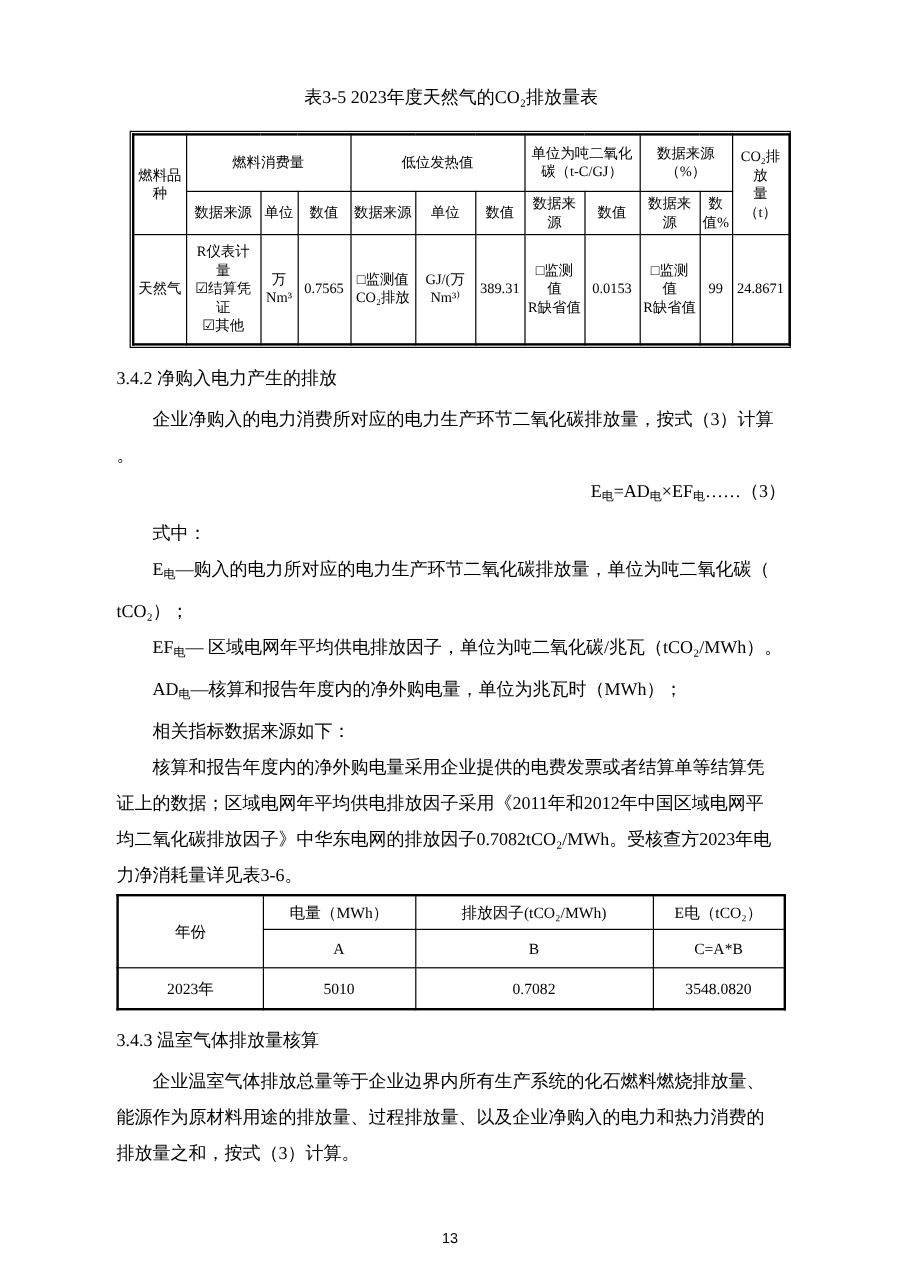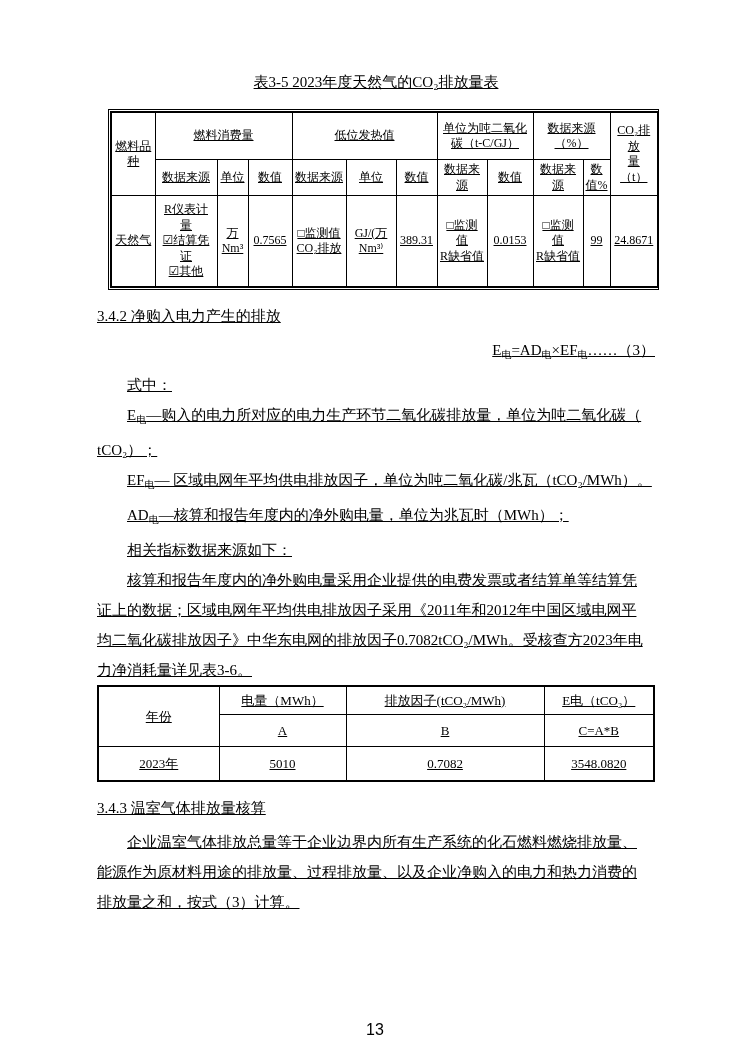--- a/index.html
+++ b/index.html
@@ -1,21 +1,21 @@
 <!DOCTYPE html>
 <html><head>
 <meta charset="utf-8">
 <style>
   html,body { margin:0; padding:0; background:#ffffff; }
   body {
     width:750px; height:1061px;
     font-family:"Liberation Serif","DejaVu Sans",serif;
     color:#000;
   }
-  .page { position:relative; width:750px; height:1061px; overflow:hidden; background:#fff;text-decoration:underline; }
+  .page { position:relative; width:750px; height:1061px; overflow:hidden; background:#fff; }
   .content { padding:72px 95px 0 97px; }
 
   
   .tbl-title { text-align:center; font-size:15px; line-height:20px; margin:0 0 17px 0; }
   .tbl-title36 { text-align:center; font-size:15px; line-height:20px; margin:9px 0 5px 0; }
   .sec-heading { font-size:15px; font-weight:normal; line-height:22px; margin:15px 0 8px 0; }
 
   
   p.body { font-size:15px; line-height:30px; margin:0; text-align:justify; }
   p.indent { text-indent:2em; }
@@ -41,21 +41,21 @@
     padding:0 2px; line-height:16px;
   }
   .t36 .r1 td { height:27px; }
   .t36 .r2 td { height:31px; }
   .t36 .r3 td { height:33px; }
 
   
   .page-number {
     position:absolute; left:0; right:0; bottom:22px;
     text-align:center; font-family:"Liberation Sans","DejaVu Sans",sans-serif;
-    font-size:16px;
+    font-size:12px;
   }
 </style>
 </head>
 <body>
 
 <div class="page">
   <div class="content">
 
     <div class="tbl-title">表3-5 2023年度天然气的CO₂排放量表</div>
 
@@ -125,20 +125,22 @@
 R缺省值</td>
           <td>99</td>
           <td>24.8671</td>
         </tr>
       </tbody>
         </table>
     </div>
 
     <div class="sec-heading">3.4.2 净购入电力产生的排放</div>
 
+    <p class="body indent preline">企业净购入的电力消费所对应的电力生产环节二氧化碳排放量，按式（3）计算
+。</p>
 
     <p class="formula"><span>E</span><sub class="var">电</sub><span>=AD</span><sub class="var">电</sub><span>×EF</span><sub class="var">电</sub><span>……（3）</span></p>
 
     <p class="body indent">式中：</p>
 
     <p class="body indent preline"><span>E</span><sub class="var">电</sub><span>—购入的电力所对应的电力生产环节二氧化碳排放量，单位为吨二氧化碳（
 tCO₂）；</span></p>
 
     <p class="body indent"><span>EF</span><sub class="var">电</sub><span>— 区域电网年平均供电排放因子，单位为吨二氧化碳/兆瓦（tCO₂/MWh）。</span></p>
 

